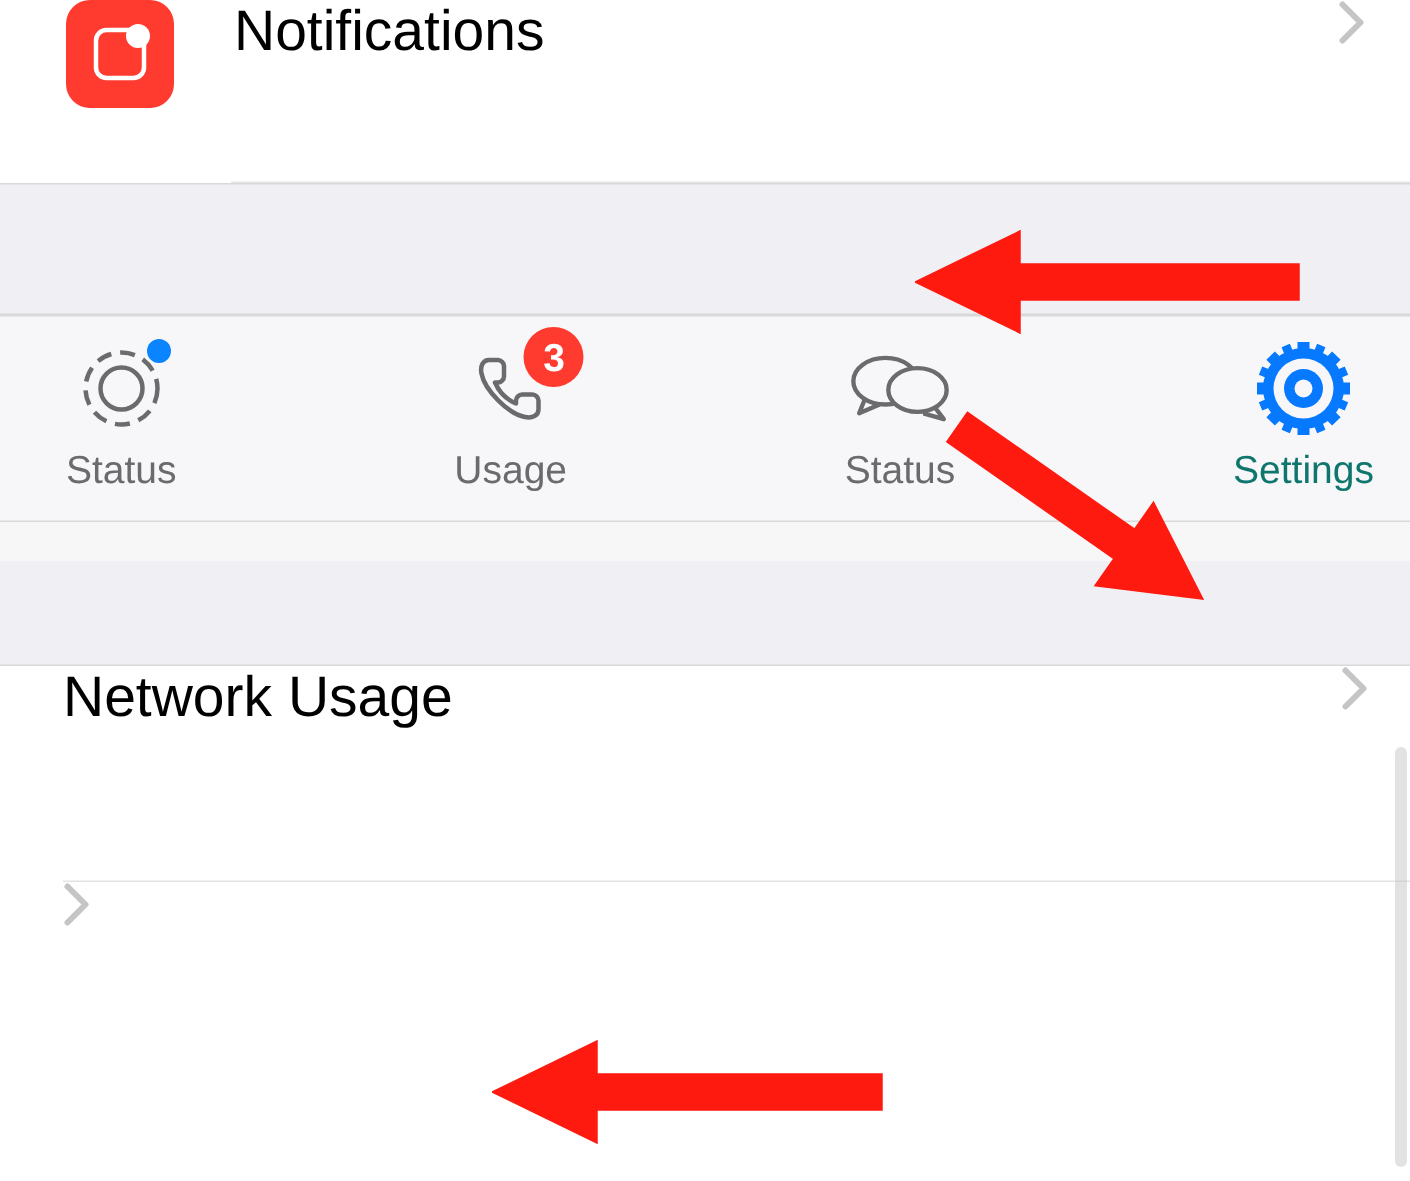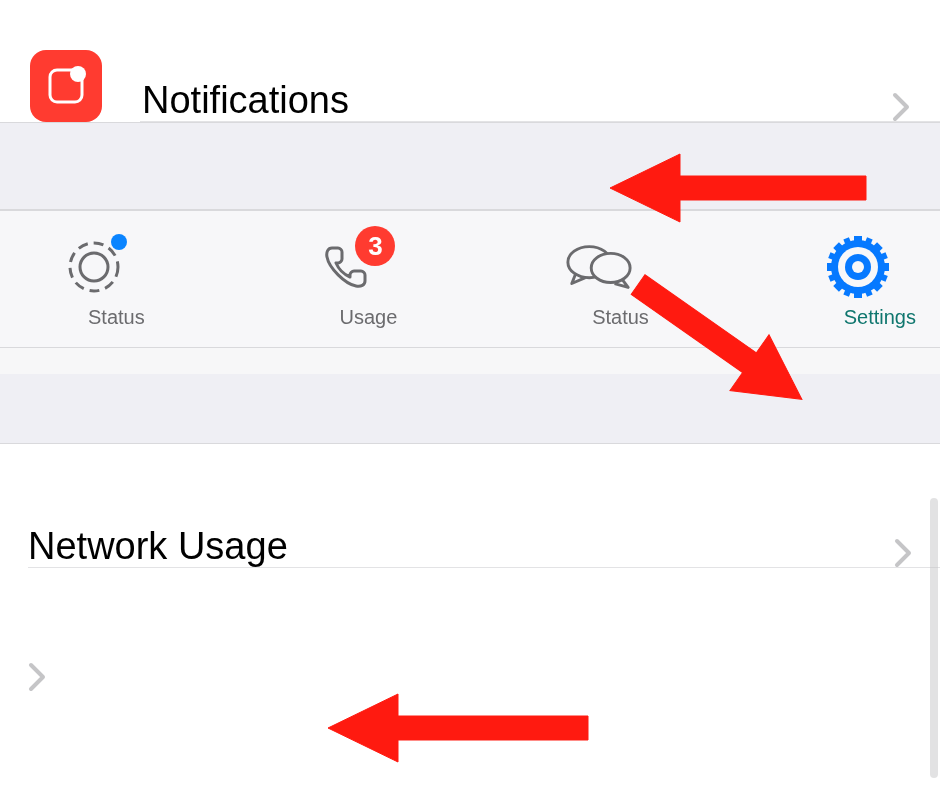--- a/index.html
+++ b/index.html
@@ -11,24 +11,25 @@
     position: relative;
     overflow: hidden;
   }
 
   
   .settings-list {
     background: #ffffff;
   }
   .settings-row {
     display: flex;
-    align-items: flex-end;
+    align-items: flex-start;
     height: 122px;
     padding: 0 30px;
     position: relative;
+    margin-left: 14px;
   }
   .settings-row .row-icon {
     width: 72px;
     height: 72px;
     border-radius: 16px;
     display: flex;
     align-items: center;
     justify-content: center;
     flex: 0 0 72px;
   }
@@ -86,21 +87,21 @@
   .tab {
     display:flex;
     flex-direction: column;
     align-items:center;
     justify-content:flex-end;
     gap:10px;
     color:#6b6b6e;
     position:relative;
   }
   .tab.active { color:#0f766e; }
-  .tab .tab-label { font-size: 20px; margin-left: 44px; }
+  .tab .tab-label { font-size: 26px; }
   .tab-icon { width:70px; height:58px; position:relative; display:flex; align-items:center; justify-content:center; }
 
   .badge {
     position:absolute;
     top:-12px; right:-14px;
     background:#ff3b30;
     color:#fff;
     border-radius:50%;
     width:40px;height:40px;
     display:flex;align-items:center;justify-content:center;
@@ -108,21 +109,21 @@
   }
   .status-dot {
     position:absolute;
     top:-4px; right:2px;
     width:16px;height:16px;border-radius:50%;
     background:#0a84ff;
   }
 
   
   .lower-list .settings-row {
-    height: 124px;
+    height: 144px;
     padding: 0 28px;
   }
   .lower-list .row-label {
     margin-left: 0;
   }
   .lower-list .row-divider { left: 28px; }
 
   
   .arrow {
     position:absolute;

